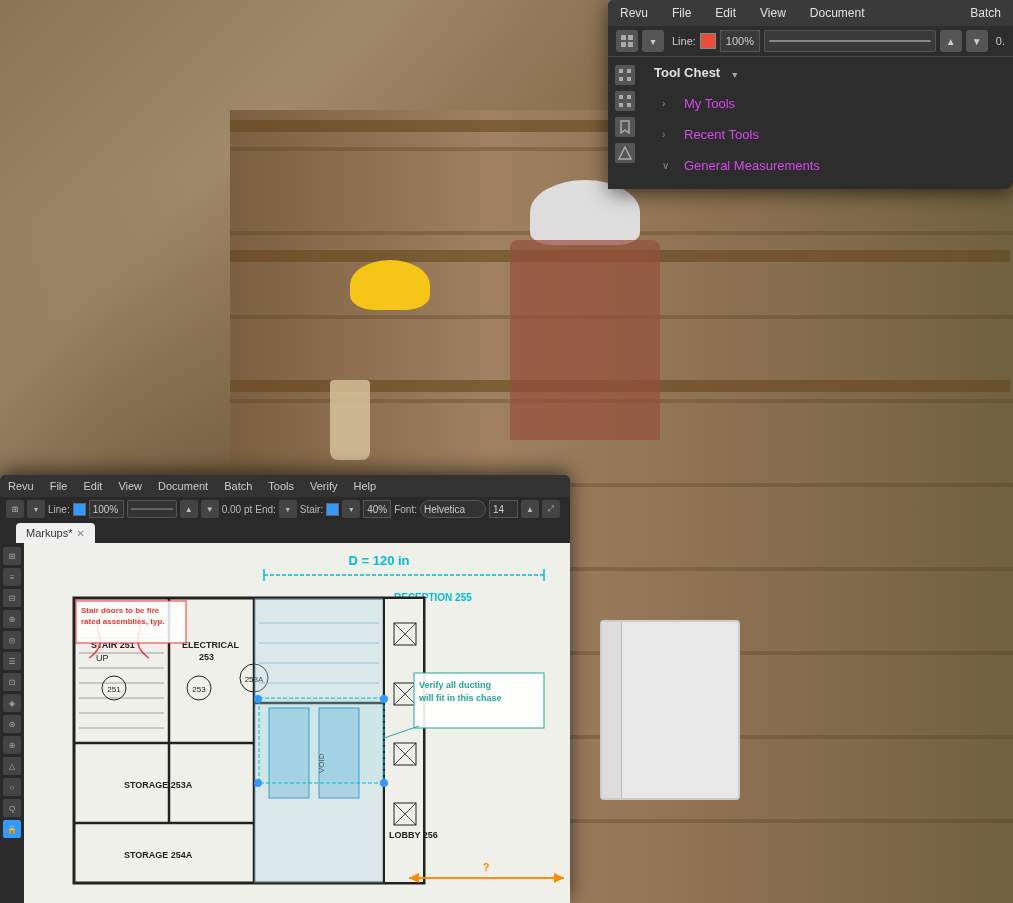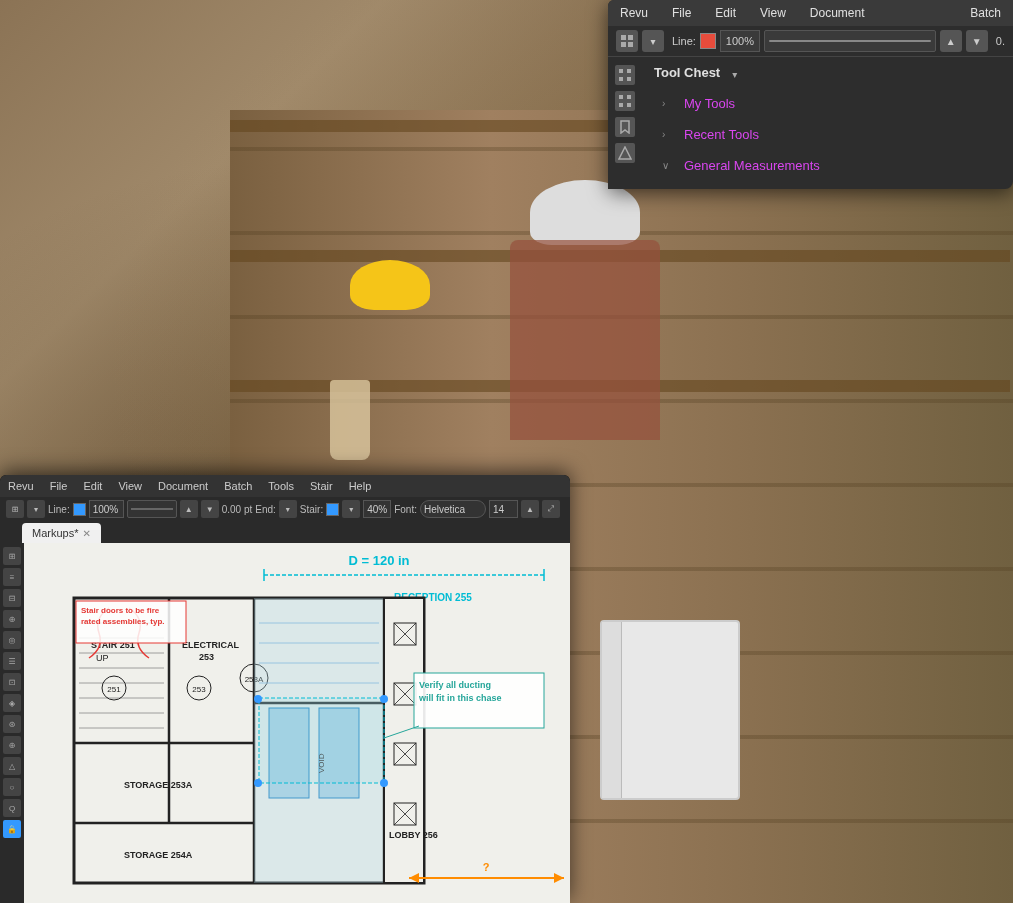--- a/index.html
+++ b/index.html
@@ -270,21 +270,21 @@
       color: #ccc;
       font-size: 10px;
       padding: 1px 3px;
       height: 18px;
     }
 
     
     .tab-bar {
       display: flex;
       background: #2a2a2a;
-      padding: 2px 22px 0;
+      padding: 2px 16px 0;
       align-items: flex-end;
     }
 
     .tab {
       background: #3d3d3d;
       color: #ccc;
       font-size: 11px;
       padding: 4px 10px;
       border-radius: 4px 4px 0 0;
       cursor: pointer;
@@ -463,21 +463,21 @@
 <div class="blueprint-window">
 
   <div class="blueprint-menubar">
     <div class="bp-menu-item">Revu</div>
     <div class="bp-menu-item">File</div>
     <div class="bp-menu-item">Edit</div>
     <div class="bp-menu-item">View</div>
     <div class="bp-menu-item">Document</div>
     <div class="bp-menu-item">Batch</div>
     <div class="bp-menu-item">Tools</div>
-    <div class="bp-menu-item">Stair</div>
+    <div class="bp-menu-item">Verify</div>
     <div class="bp-menu-item">Help</div>
   </div>
 
   <div class="blueprint-toolbar">
     <div class="bp-icon">⊞</div>
     <div class="bp-icon">▾</div>
     <span class="bp-label">Line:</span>
     <div style="width:13px;height:13px;background:#3399ff;border:1px solid #666;cursor:pointer;"></div>
     <input type="text" class="bp-input" style="width: 35px;" value="100%">
     <div style="width:50px;height:18px;background:#333;border:1px solid #555;border-radius:2px;display:flex;align-items:center;padding:0 3px;">

